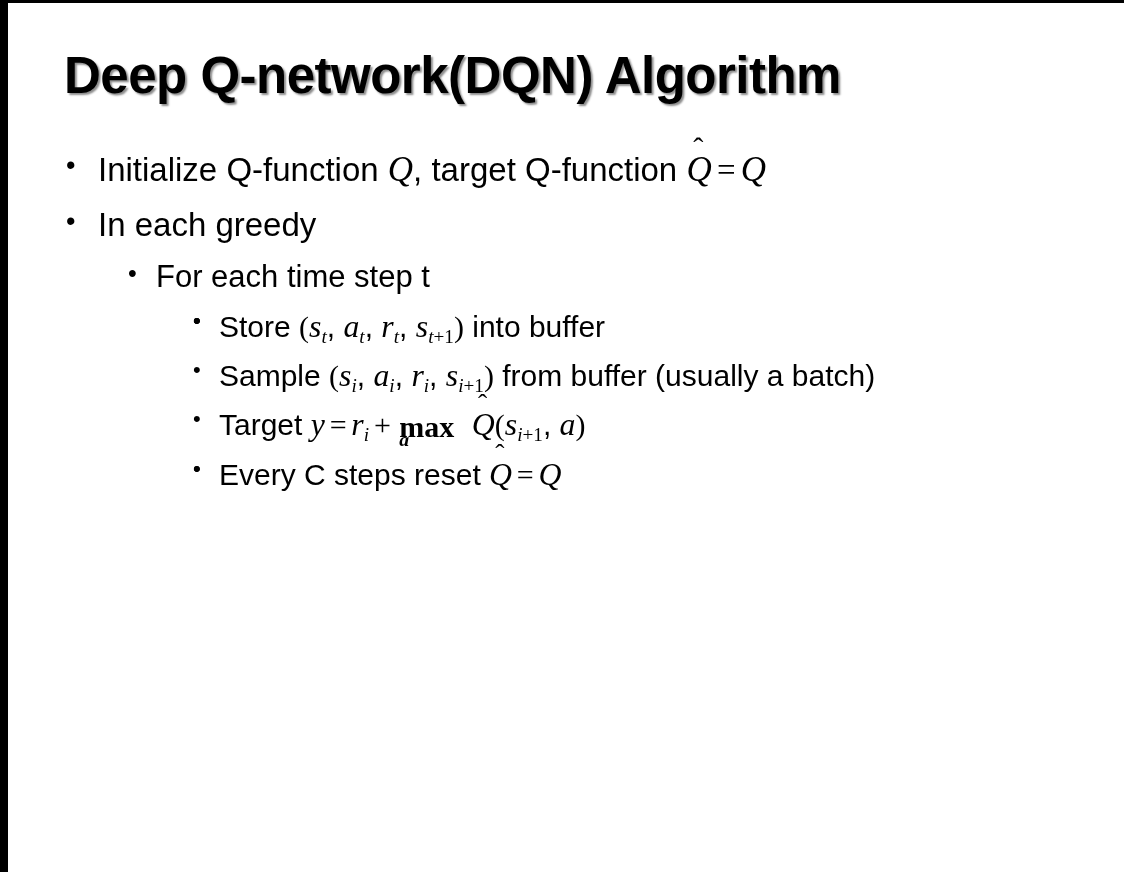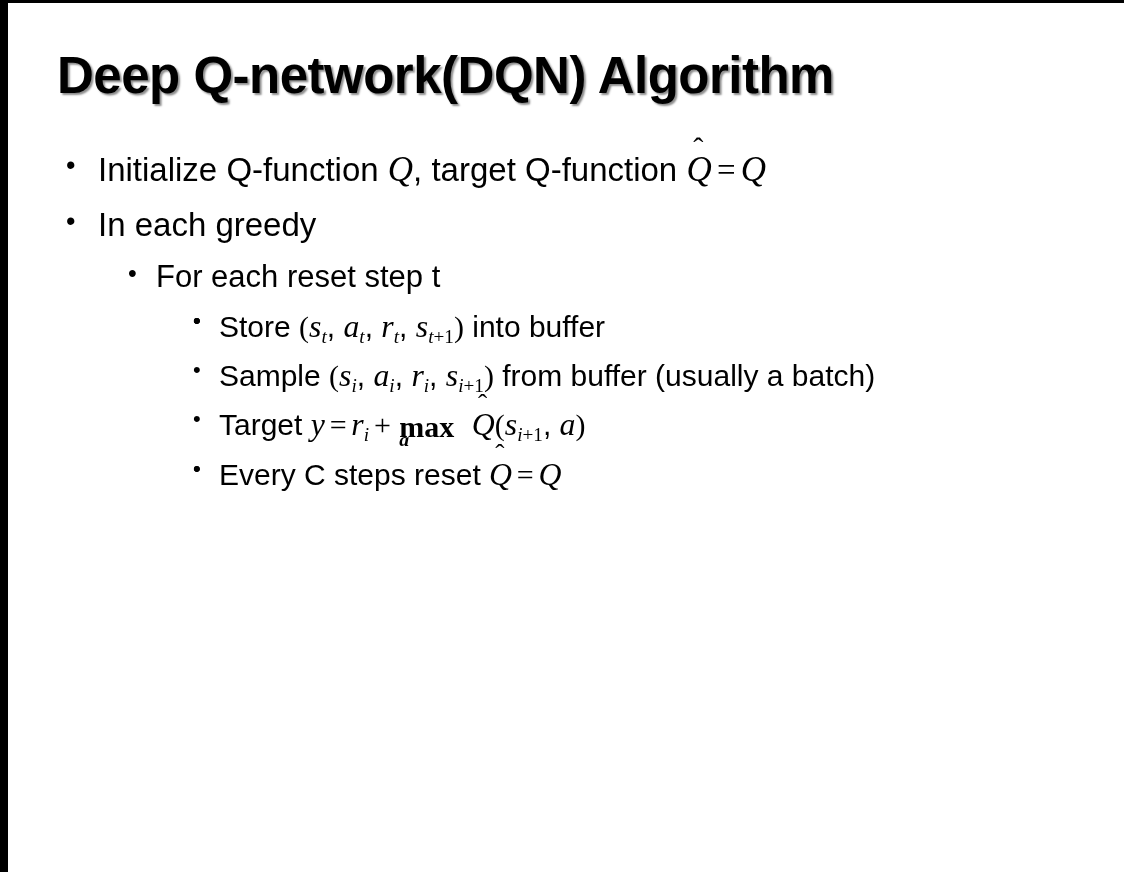--- a/index.html
+++ b/index.html
@@ -38,21 +38,21 @@
     left: 0;
     top: 0;
     width: 1124px;
     height: 3px;
     background: #000000;
   }
 
   
   #title {
     position: absolute;
-    left: 57px;
+    left: 64px;
     top: 48px;
     font-family: "Liberation Sans", sans-serif;
     font-size: 51px;
     font-weight: 700;
     letter-spacing: -0.5px;
     line-height: 1.08;
     color: #000000;
     text-shadow: 2px 2px 2px rgba(0,0,0,0.45);
     white-space: nowrap;
   }
@@ -192,21 +192,21 @@
       <div class="bullet lvl1">
         <span class="marker">•</span>
         <span class="content">Initialize Q-function <span class="mi">Q</span>, target Q-function <span class="hat"><span class="base">Q</span><span class="acc">ˆ</span></span><span class="mo">=</span><span class="mi">Q</span></span>
       </div>
       <div class="bullet lvl1">
         <span class="marker">•</span>
         <span class="content">In each greedy</span>
       </div>
       <div class="bullet lvl2">
         <span class="marker">•</span>
-        <span class="content">For each reset step t</span>
+        <span class="content">For each time step t</span>
       </div>
       <div class="bullet lvl3">
         <span class="marker">•</span>
       </div>
       <div class="bullet lvl3">
         <span class="marker">•</span>
       </div>
       <div class="bullet lvl3">
         <span class="marker">•</span>
         <span class="content">Store <span class="paren">(</span><span class="mi">s</span><span class="sub"><span>t</span></span>, <span class="mi">a</span><span class="sub"><span>t</span></span>, <span class="mi">r</span><span class="sub"><span>t</span></span>, <span class="mi">s</span><span class="sub"><span>t</span><span class="up">+</span><span class="up">1</span></span><span class="paren">)</span> into buffer</span>

